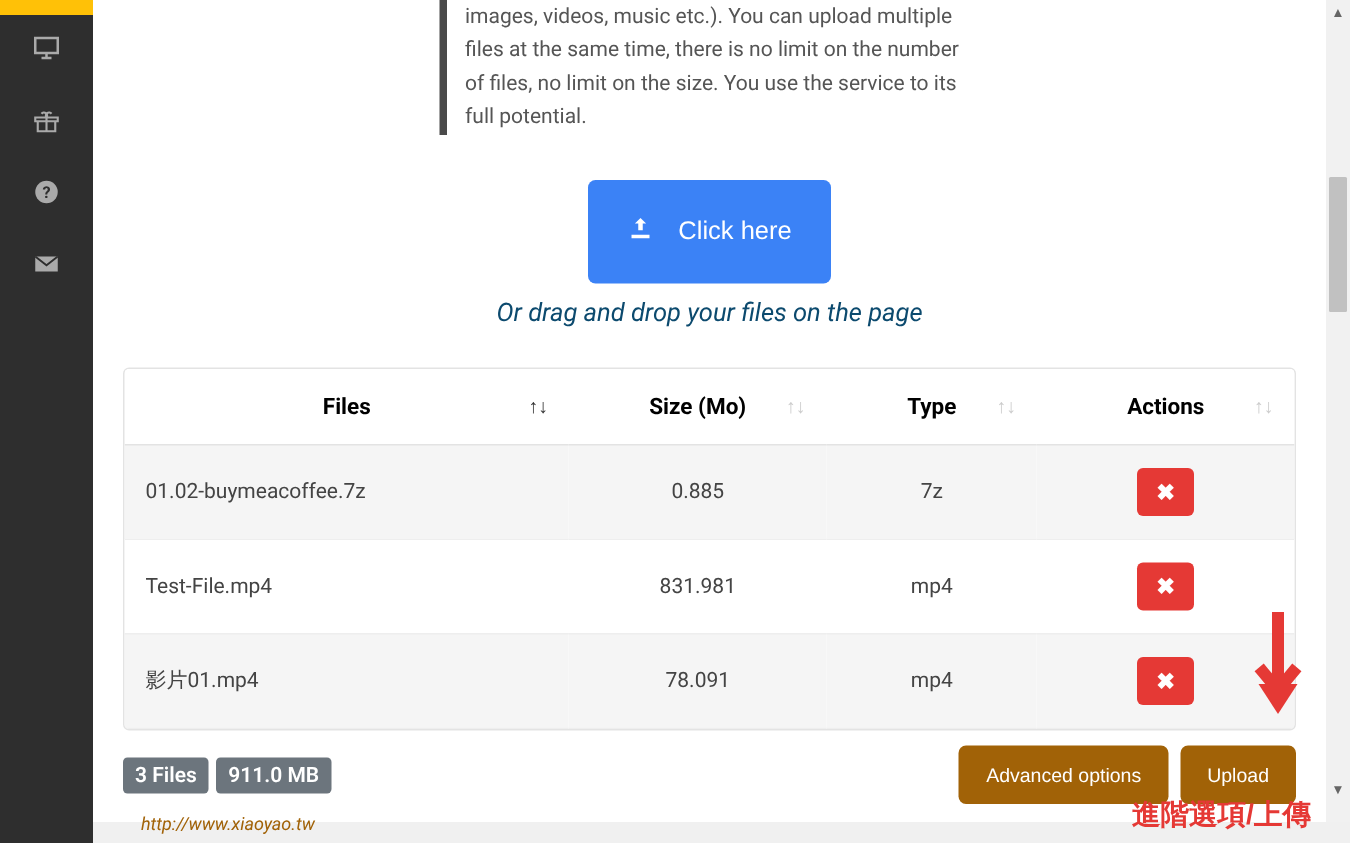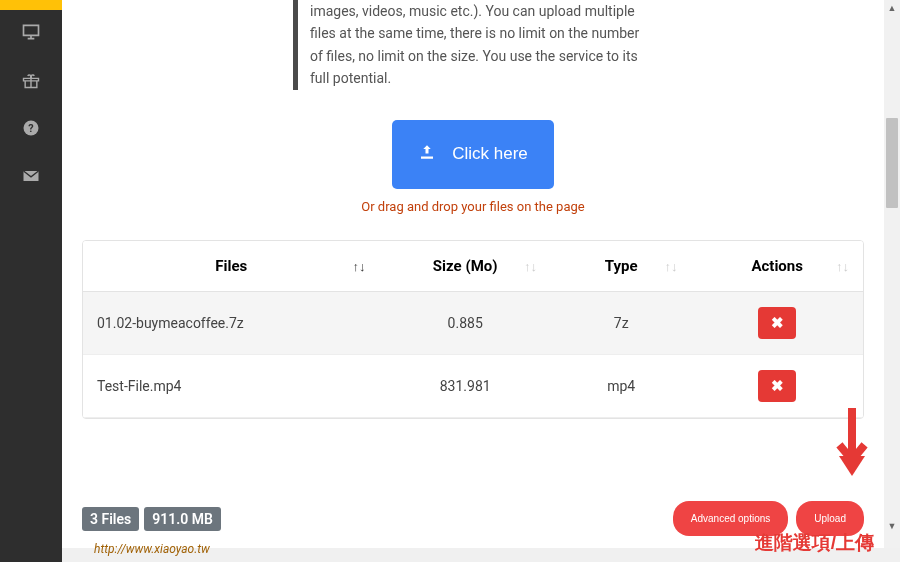--- a/index.html
+++ b/index.html
@@ -10,38 +10,38 @@
     .sidebar-item { width: 62px; height: 48px; display: flex; align-items: center; justify-content: center; color: #aaa; cursor: pointer; }
     .sidebar-item svg { width: 20px; height: 20px; fill: #aaa; }
     
     .main { position: absolute; left: 62px; top: 0; right: 16px; height: 548px; background: #fff; overflow: hidden; }
     
     .info-box { margin: 0 auto 30px; width: 360px; border-left: 5px solid #4a4a4a; padding: 0 0 0 12px; color: #555; font-size: 14px; line-height: 1.6; }
     
     .upload-area { text-align: center; margin: 18px 0 26px; }
     .click-btn { background: #3b82f6; color: #fff; border: none; border-radius: 5px; padding: 23px 26px; font-size: 17px; cursor: pointer; display: inline-flex; align-items: center; gap: 16px; }
     .click-btn svg { width: 18px; height: 18px; fill: #fff; }
-    .hint { color: #c2410c; font-size: 13px; margin-top: 10px; }
+    .hint { font-style: italic; color: #0c4a6e; font-size: 17px; margin-top: 10px; }
     
     .table-wrap { margin: 0 20px; border: 1px solid #e3e3e3; border-radius: 4px; overflow: hidden; }
     table { width: 100%; border-collapse: collapse; }
     th { background: #fff; password: 16px 12px; padding: 16px 12px; font-weight: 700; font-size: 15px; text-align: center; border-bottom: 1px solid #e3e3e3; position: relative; }
     th .sort { position: absolute; right: 14px; top: 50%; transform: translateY(-50%); color: #ccc; font-size: 13px; user-select: none; }
     th .sort.active { color: #333; }
     td { padding: 15px 14px; font-size: 14px; color: #444; text-align: center; border-bottom: 1px solid #eee; }
     tr:nth-child(odd) td { background: #f5f5f5; }
     tr:nth-child(even) td { background: #fff; }
     td.name-cell { text-align: left; }
     .del-btn { background: #e53935; border: none; color: #fff; width: 38px; height: 32px; border-radius: 4px; cursor: pointer; display: inline-flex; align-items: center; justify-content: center; font-size: 15px; font-weight: bold; }
     
     .footer { position: absolute; left: 20px; right: 20px; bottom: 12px; display: flex; align-items: center; justify-content: space-between; }
     .badges { display: flex; gap: 5px; }
     .badge { background: #6c757d; color: #fff; font-size: 14px; font-weight: 600; padding: 4px 8px; border-radius: 3px; }
     .footer-btns { display: flex; gap: 8px; }
-    .footer-btn { background: #ef4444; color: #fff; border: none; border-radius: 16px; padding: 12px 18px; font-size: 10px; cursor: pointer; }
+    .footer-btn { background: #a16207; color: #fff; border: none; border-radius: 5px; padding: 12px 18px; font-size: 13px; cursor: pointer; }
     
     .scrollbar { position: absolute; right: 0; top: 0; width: 16px; height: 548px; background: #f1f1f1; }
     .scroll-thumb { position: absolute; right: 2px; top: 118px; width: 12px; height: 90px; background: #c1c1c1; border-radius: 1px; }
     .scroll-arrow { position: absolute; right: 0; width: 16px; height: 16px; display:flex; align-items:center; justify-content:center; font-size:9px; color:#666; }
     .scroll-arrow.up { top: 0; }
     .scroll-arrow.down { bottom: 14px; }
     
     .arrow-annotation { position: absolute; right: 32px; top: 408px; pointer-events: none; }
     .arrow-annotation svg { display: block; }
     .annotation-text { position: absolute; right: 26px; bottom: 6px; color: #e53935; font-size: 19px; font-weight: 700; pointer-events: none; font-family: "Microsoft JhengHei", sans-serif; }
@@ -106,20 +106,26 @@
             <td>0.885</td>
             <td>7z</td>
             <td><button class="del-btn">✖</button></td>
           </tr>
           <tr>
             <td class="name-cell">Test-File.mp4</td>
             <td>831.981</td>
             <td>mp4</td>
             <td><button class="del-btn">✖</button></td>
           </tr>
+          <tr>
+            <td class="name-cell">影片01.mp4</td>
+            <td>78.091</td>
+            <td>mp4</td>
+            <td><button class="del-btn">✖</button></td>
+          </tr>
         </tbody>
     </table>
   </div>
 
   <div class="footer">
     <div class="badges">
       <span class="badge">3 Files</span>
       <span class="badge">911.0 MB</span>
     </div>
     <div class="footer-btns">

